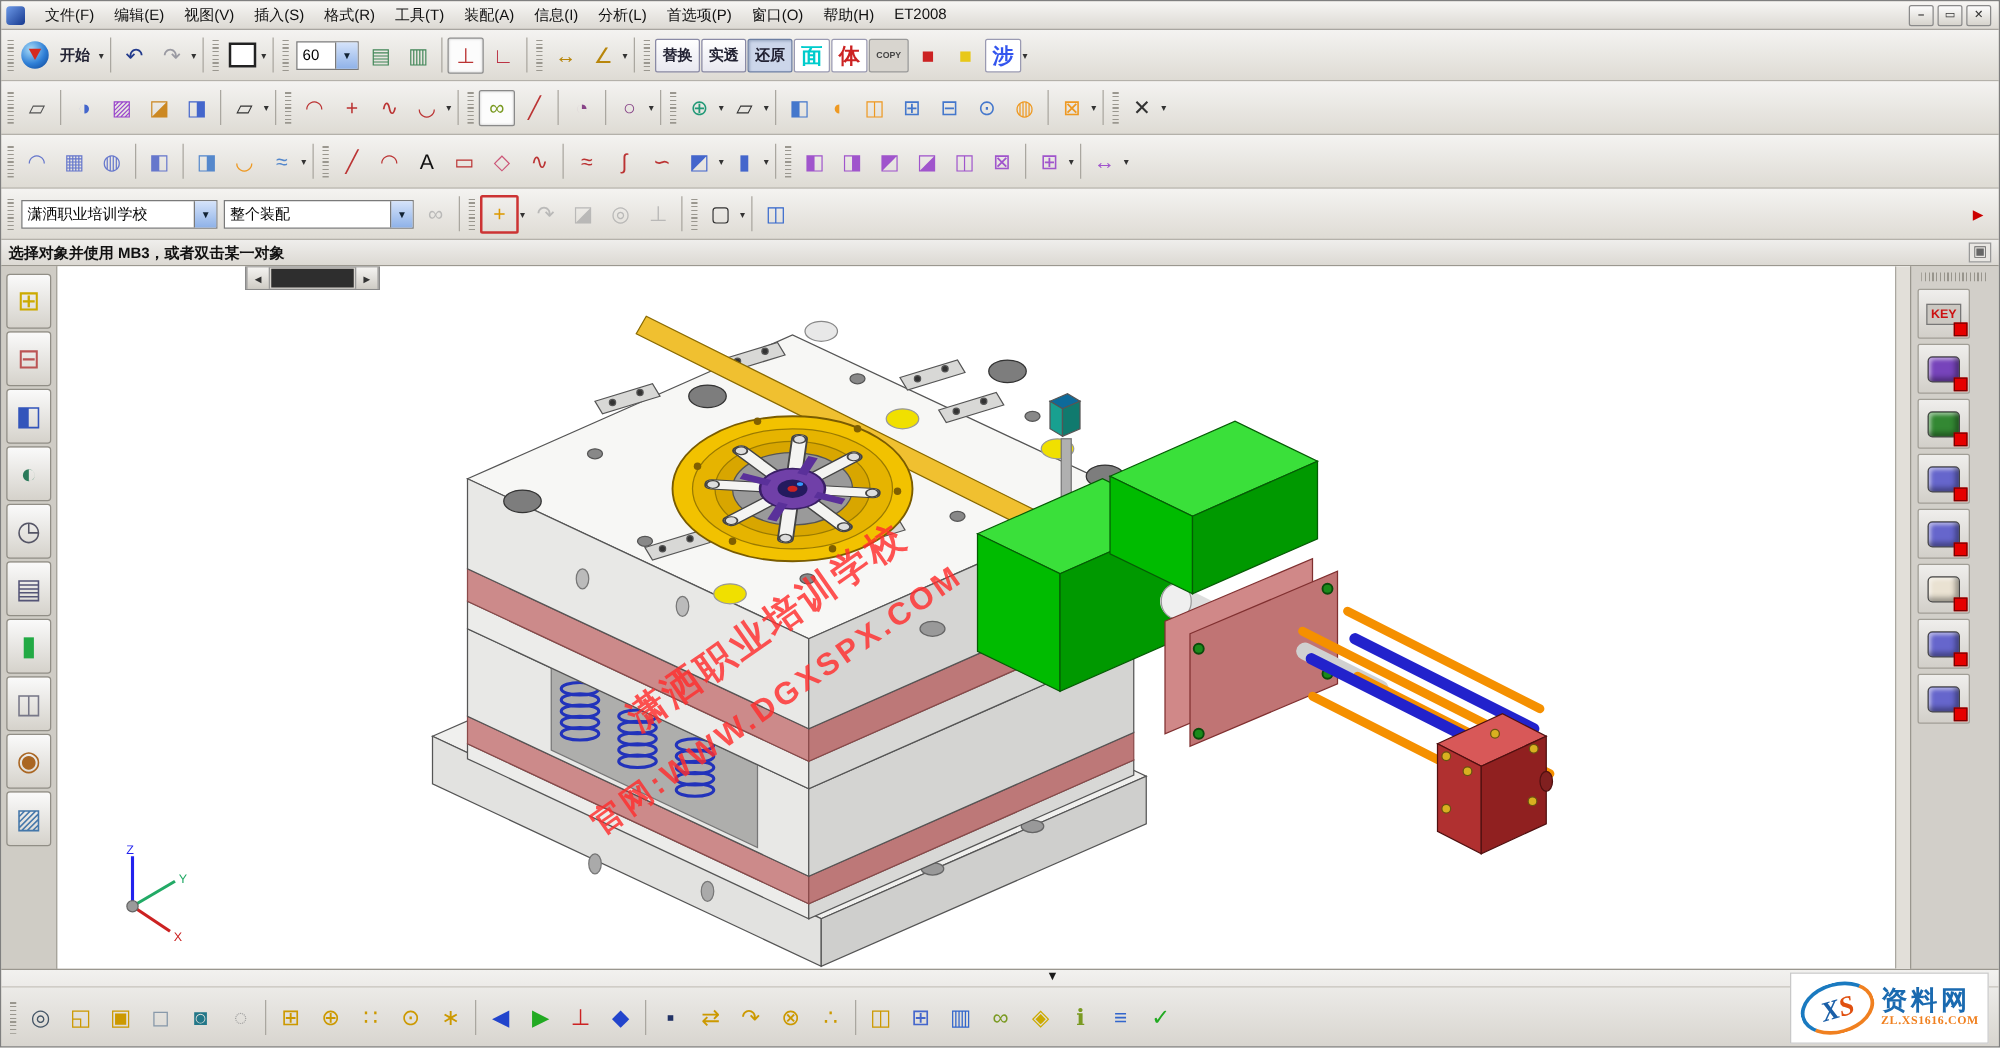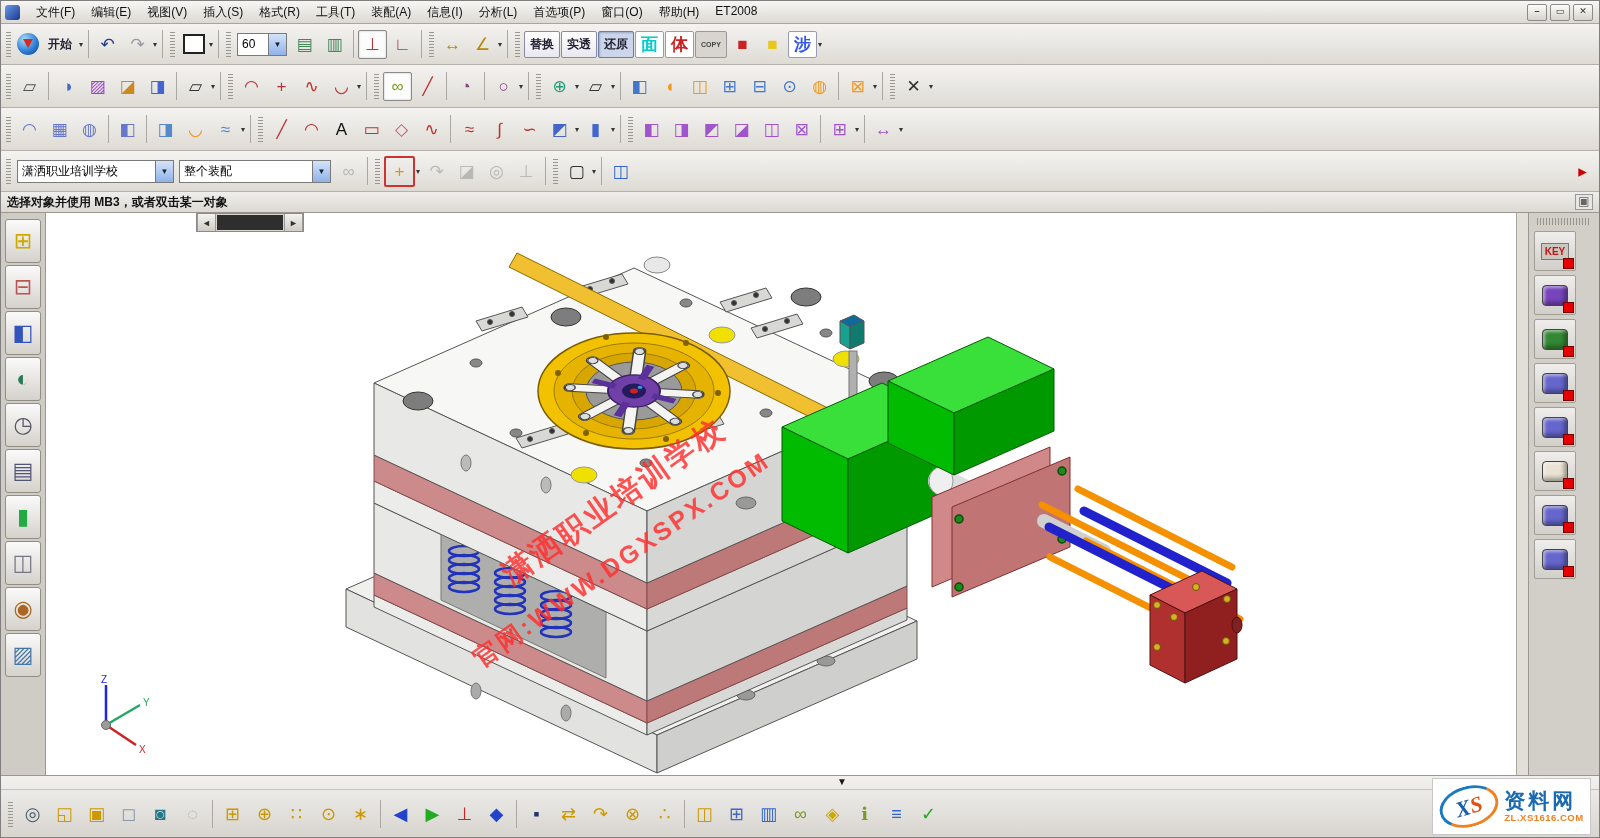--- a/index.html
+++ b/index.html
@@ -64,21 +64,21 @@
   .pull-tri{position:absolute;left:836px;top:0px;font-size:10px;color:#1a1a1a;line-height:12px;}
   .brow{display:flex;align-items:center;padding:2px 4px;gap:1px;height:44px;}
   .brow .tbtn{width:29px;height:29px;}
   .brow .tbtn .g{font-size:18px;}
   .xslogo{position:absolute;right:8px;bottom:2px;width:157px;height:55px;background:#ffffff;border:1px solid #c8c8c8;display:flex;align-items:center;justify-content:center;gap:5px;z-index:6;}
   .oval{width:54px;height:35px;border:3px solid #1a7ac0;border-right-color:#f08020;border-bottom-color:#f08020;border-radius:50%;display:flex;align-items:center;justify-content:center;transform:rotate(-16deg);font-style:italic;font-weight:bold;font-family:"Liberation Serif","DejaVu Serif",serif;}
   .oval .x{color:#1a5fa8;font-size:22px;}
   .oval .s{color:#e05010;font-size:22px;}
   .logo-txt{display:flex;flex-direction:column;align-items:flex-start;line-height:1.05;}
   .ltitle{color:#1a6ab0;font-weight:bold;font-size:21px;letter-spacing:3px;}
-  .lurl{color:#f08020;font-size:9.5px;font-weight:bold;letter-spacing:.5px;}
+  .lurl{color:#f08020;font-size:9.5px;font-weight:bold;letter-spacing:.5px;font-family:Liberation Serif, serif;}
 </style>
 </head>
 <body>
 
 <div class="app">
 
   <div class="menubar">
     <span class="appicon"></span>
     <span style="display:flex">
         <span class="menu-item">文件(F)</span>

